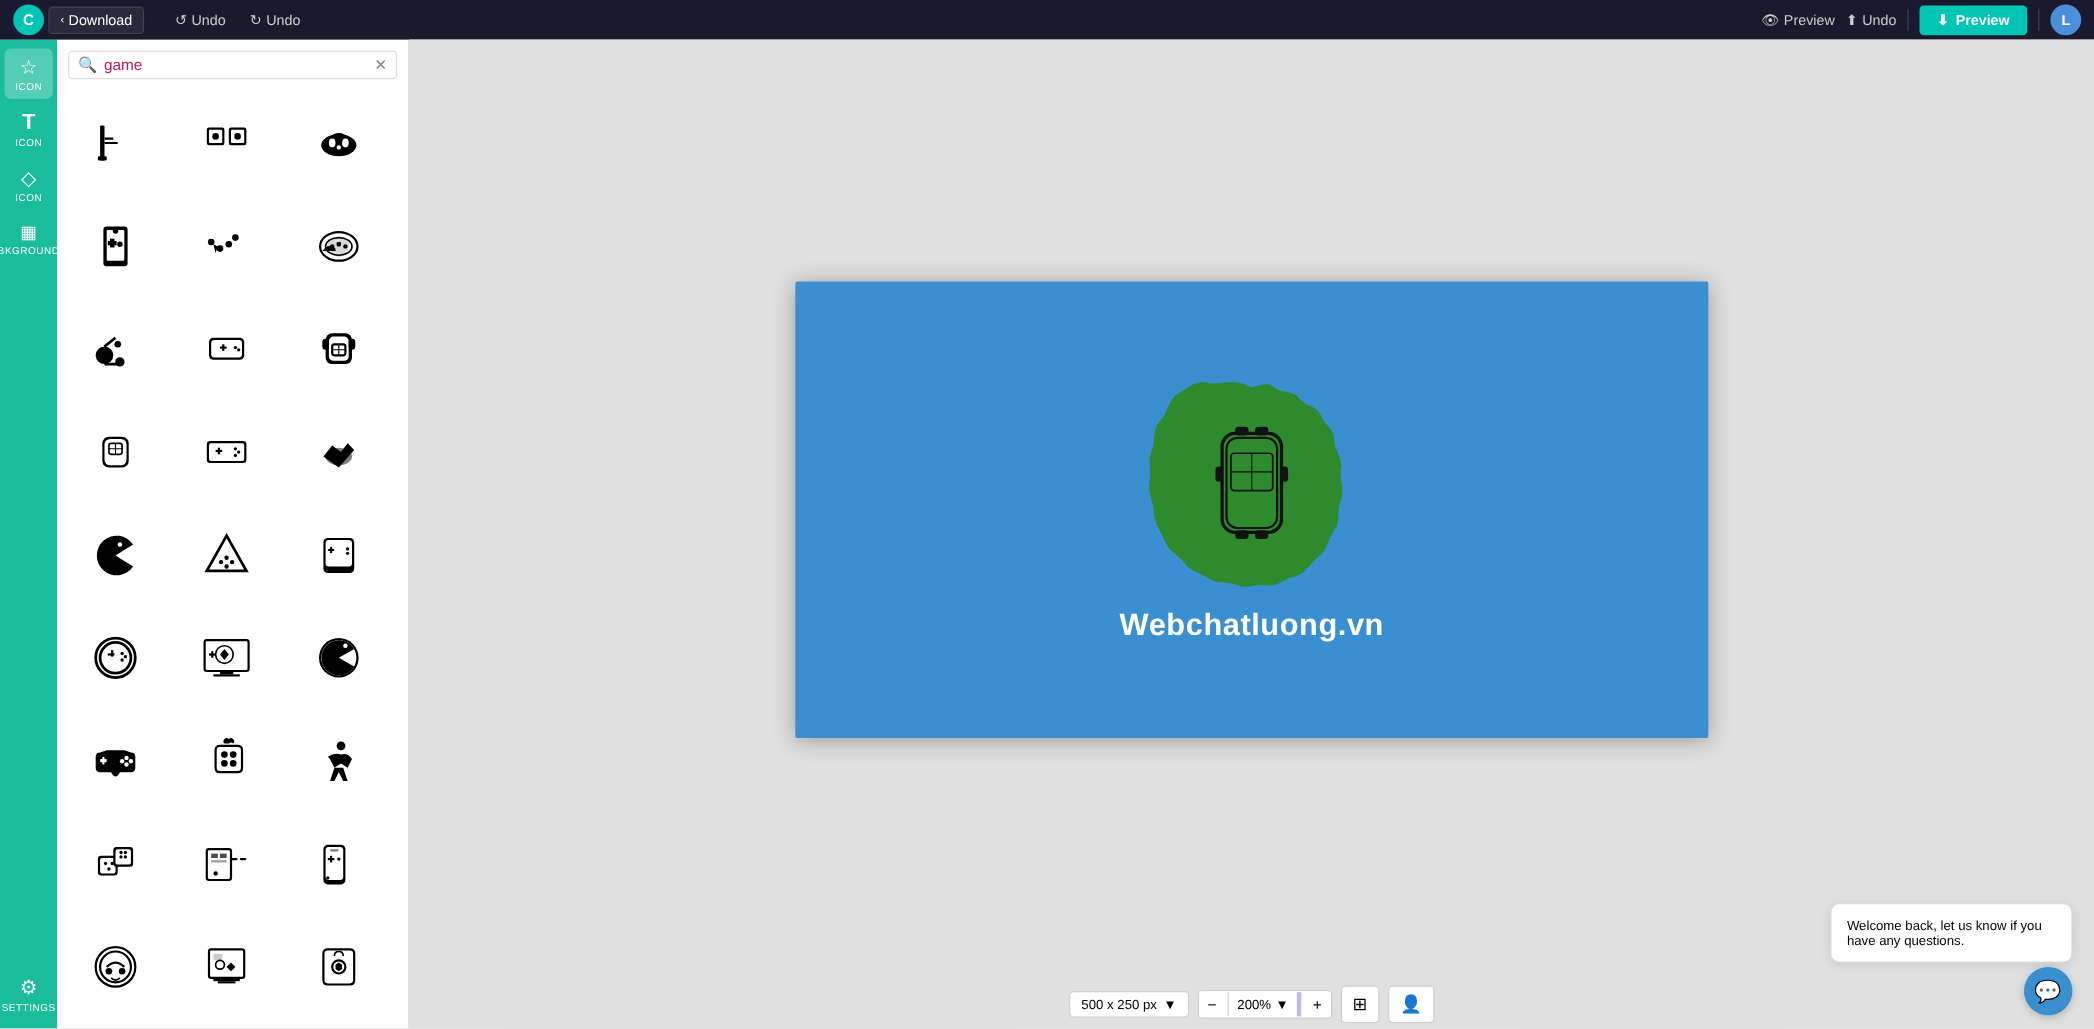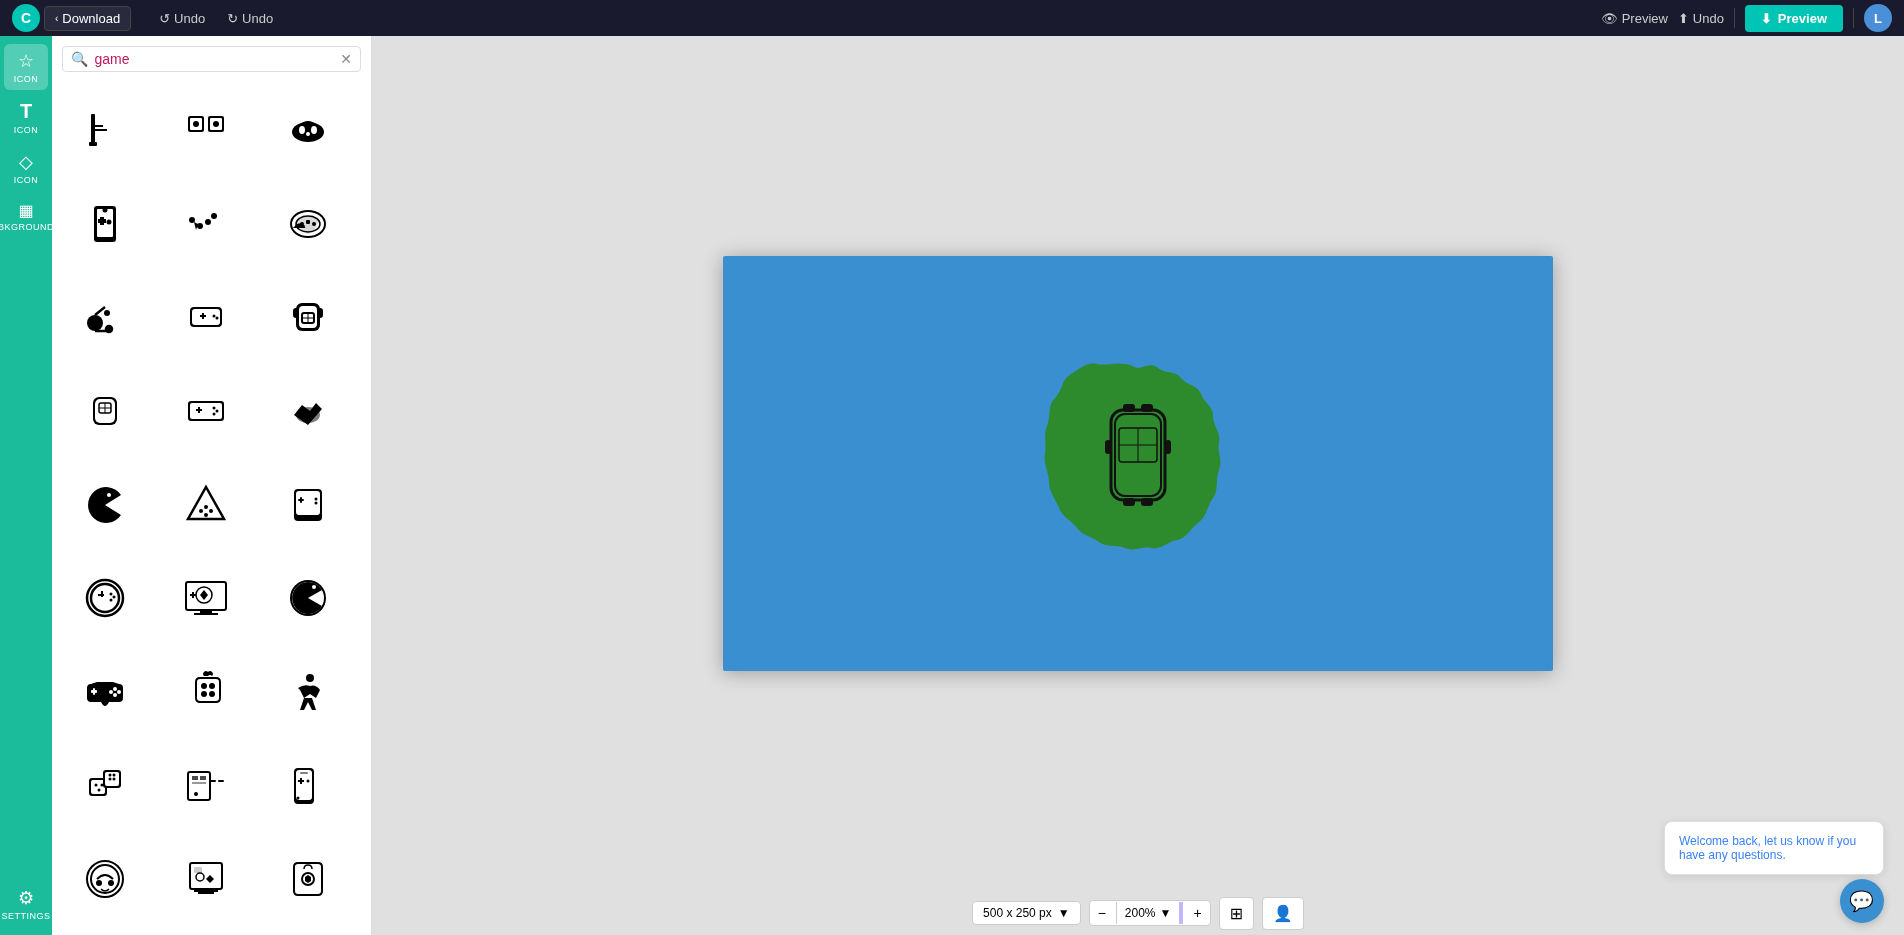--- a/index.html
+++ b/index.html
@@ -122,21 +122,21 @@
     }
     .bottom-icon-btn {
       background: #fff; border: 1px solid #ccc; border-radius: 4px;
       padding: 6px 10px; cursor: pointer; font-size: 16px;
     }
 
     
     .chat-bubble {
       position: absolute; bottom: 60px; right: 20px;
       background: #fff; border: 1px solid #ddd; border-radius: 8px;
-      padding: 12px 14px; max-width: 220px; font-size: 12px; color: #3b82f6;
+      padding: 12px 14px; max-width: 220px; font-size: 12px; color: #000000;
       box-shadow: 0 2px 10px rgba(0,0,0,0.1);
     }
     .chat-fab {
       position: absolute; bottom: 12px; right: 20px;
       width: 44px; height: 44px; border-radius: 50%;
       background: #3a8fd1; display: flex; align-items: center; justify-content: center;
       color: #fff; font-size: 20px; cursor: pointer; box-shadow: 0 2px 8px rgba(0,0,0,0.2);
     }
 
     
@@ -517,20 +517,21 @@
             <rect x="98" y="138" width="12" height="8" rx="3" fill="#111"></rect>
 
             <rect x="76" y="68" width="38" height="34" rx="3" fill="none" stroke="#111" stroke-width="1.5"></rect>
             <line x1="95" y1="68" x2="95" y2="102" stroke="#111" stroke-width="1"></line>
             <line x1="76" y1="85" x2="114" y2="85" stroke="#111" stroke-width="1"></line>
 
             <rect x="62" y="80" width="6" height="14" rx="3" fill="#111"></rect>
             <rect x="122" y="80" width="6" height="14" rx="3" fill="#111"></rect>
           </svg>
         </div>
+        <div class="canvas-title">Webchatluong.vn</div>
       </div>
     </div>
 
     <div class="chat-bubble">
       <span>Welcome back, let us know if you have any questions.</span>
     </div>
 
     <div class="chat-fab">
       <span>💬</span>
     </div>

